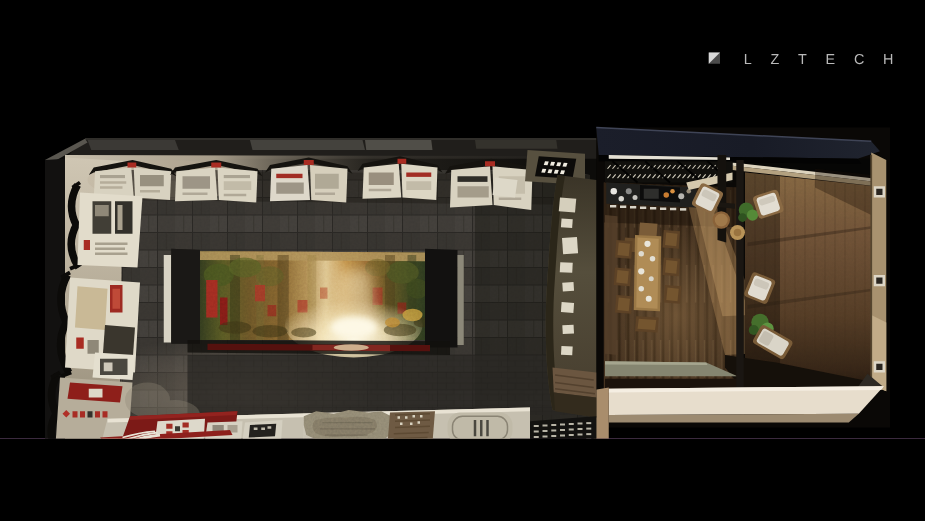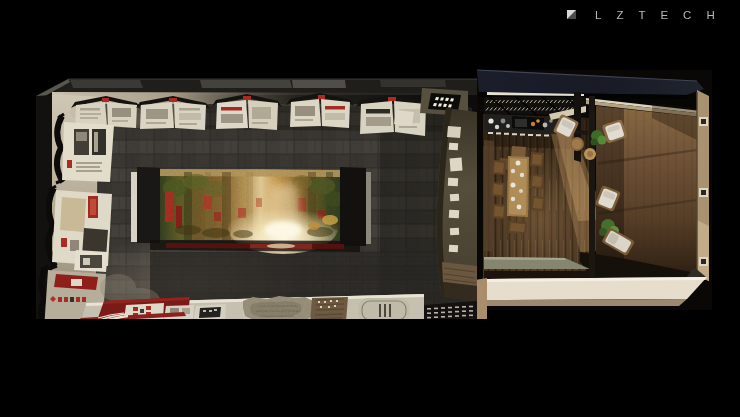--- a/index.html
+++ b/index.html
@@ -1,16 +1,16 @@
 <!DOCTYPE html>
 <html><head>
 <meta charset="utf-8">
 <style>
 html,body{margin:0;padding:0;background:#000;}
-#stage{position:relative;width:740px;height:319px;background:#f0abfc;overflow:hidden;font-family:"Liberation Sans",sans-serif;}
+#stage{position:relative;width:740px;height:319px;background:#f0abfc;overflow:hidden;font-family:"Liberation Sans",sans-serif;margin-top:32px;}
 </style>
 </head>
 <body>
 <div id="stage">
 <svg width="740" height="417" viewBox="0 0 740 417" xmlns="http://www.w3.org/2000/svg">
 <defs>
 <pattern id="tile" width="28" height="28" patternUnits="userSpaceOnUse">
   <rect width="28" height="28" fill="#3a3733"></rect>
   <rect width="14" height="14" fill="#403d39"></rect>
   <rect x="14" y="14" width="14" height="14" fill="#34322e"></rect>

